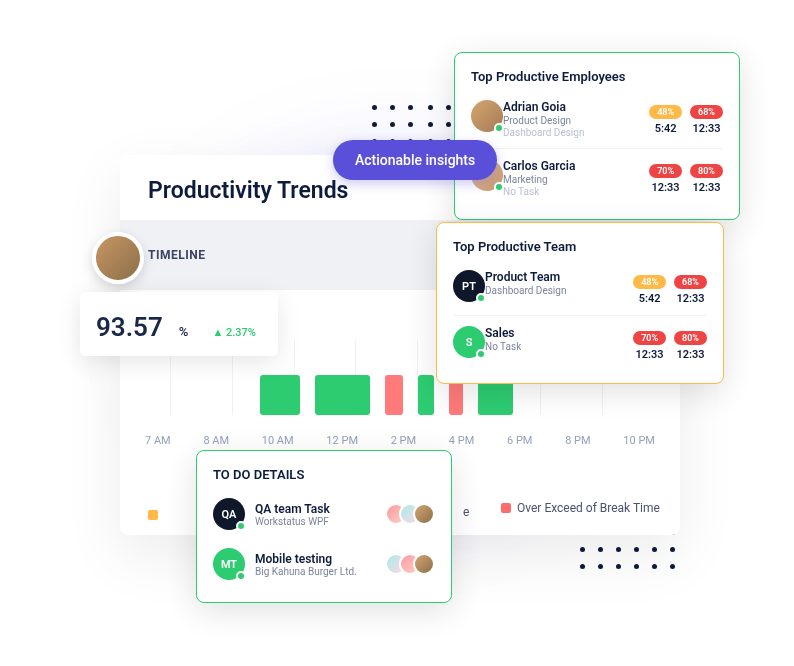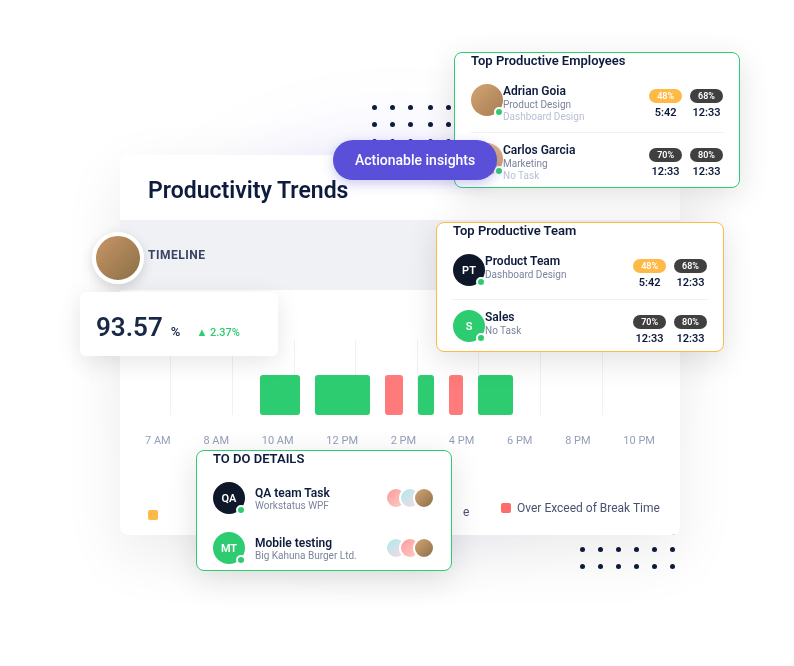--- a/index.html
+++ b/index.html
@@ -130,21 +130,21 @@
   justify-content: space-between;
   align-items: center;
 }
 .prod-value {
   font-size: 26px;
   font-weight: 600;
   color: #1a2847;
   margin-top: 6px;
   display: flex;
   align-items: baseline;
-  gap: 8px;
+  gap: 16px;
 }
 .prod-value small { font-size: 13px; margin-right: 8px; }
 .prod-delta { font-size: 11px; color: #2ecc71; font-weight: 500; }
 .trend-icon { color: #3da5ff; font-size: 14px; }
 
 .pill {
   position: absolute;
   left: 333px;
   top: 140px;
   background: #5a4fd8;
@@ -155,21 +155,21 @@
   font-weight: 500;
   box-shadow: 0 4px 12px rgba(90,79,216,0.3);
   z-index: 5;
 }
 
 .panel {
   position: absolute;
   background: #fff;
   border-radius: 8px;
   box-shadow: 0 8px 32px rgba(0,0,0,0.12);
-  padding: 0 16px;
+  padding: 16px 16px;
 }
 .panel.green-b { border: 1.5px solid #2ecc71; }
 .panel.orange-b { border: 1.5px solid #ffb946; }
 
 .emp-panel { left: 454px; top: 52px; width: 286px; }
 .team-panel { left: 436px; top: 222px; width: 288px; }
 .todo-panel { left: 196px; top: 450px; width: 256px; }
 
 .panel-title {
   font-size: 13px;
@@ -218,21 +218,21 @@
 .stat { text-align: center; }
 .badge {
   display: inline-block;
   padding: 2px 8px;
   border-radius: 10px;
   font-size: 9px;
   font-weight: 600;
   color: #fff;
 }
 .badge.orange { background: #ffb946; }
-.badge.green { background: #404040; }
+.badge.green { background: #ef4444; }
 .stat-time { font-size: 11px; font-weight: 600; color: #0d1b3d; margin-top: 3px; }
 
 .todo-row { display: flex; align-items: center; gap: 10px; padding: 6px 0; }
 .todo-row + .todo-row { margin-top: 6px; }
 .todo-info { flex: 1; }
 .todo-name { font-size: 12px; font-weight: 600; color: #0d1b3d; }
 .todo-sub { font-size: 10px; color: #7b849c; }
 .mini-avs { display: flex; }
 .mini-av {
   width: 22px;

